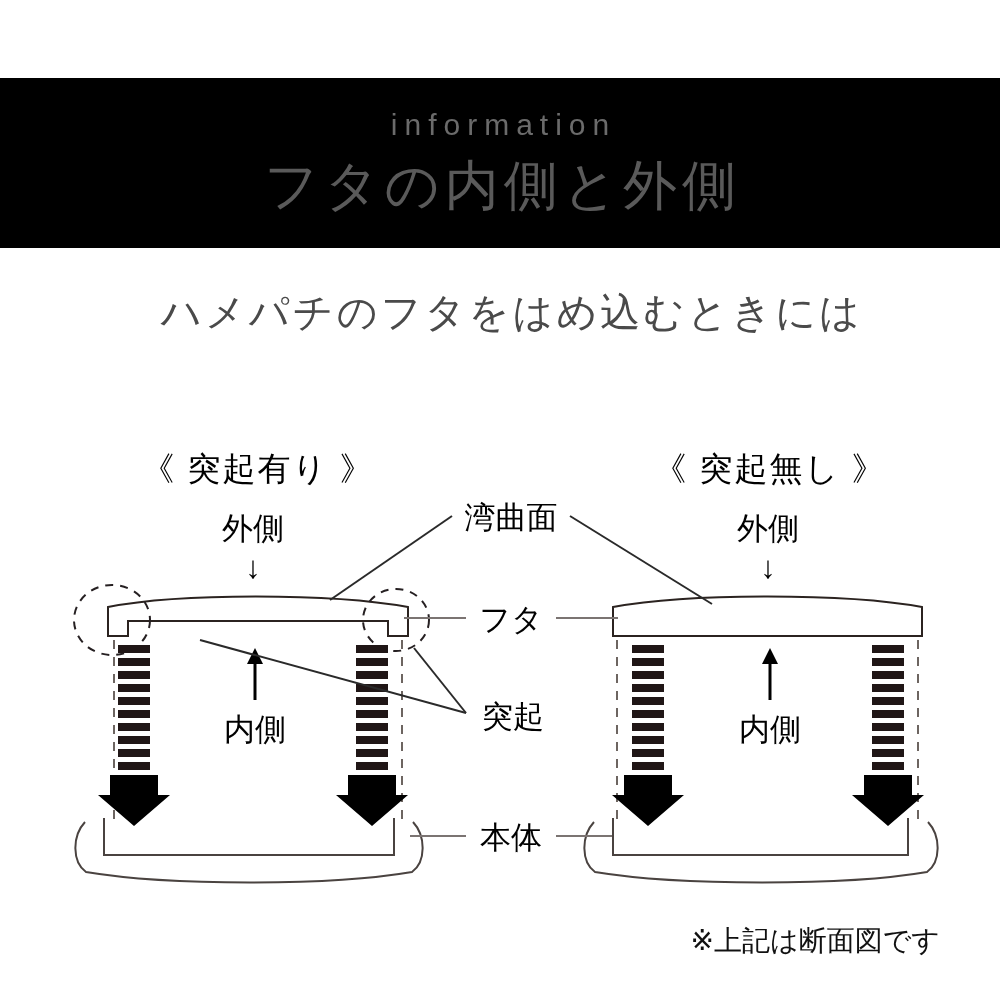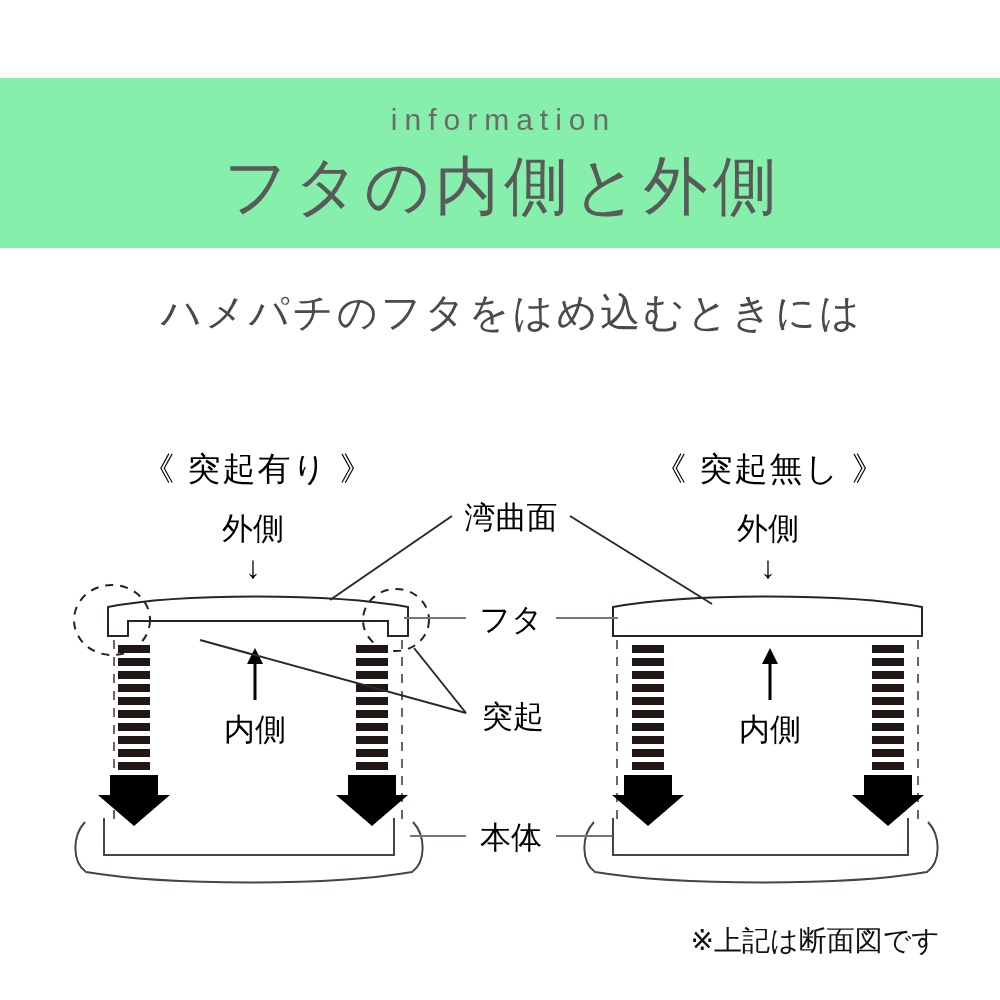--- a/index.html
+++ b/index.html
@@ -22,37 +22,37 @@
     height: 1000px;
   }
 
   
   .header-band {
     position: absolute;
     left: 0;
     top: 78px;
     width: 1000px;
     height: 170px;
-    background: #86efac;
+    background: #000000;
     display: flex;
     flex-direction: column;
     align-items: center;
     justify-content: center;
   }
   .eyebrow {
     font-size: 30px;
     letter-spacing: 7px;
     color: #6b6b6b;
     font-weight: 400;
     line-height: 1;
     margin-bottom: 16px;
     padding-left: 7px;
   }
   .headline {
-    font-size: 64px;
+    font-size: 54px;
     letter-spacing: 5px;
     color: #5a5a5a;
     font-weight: 400;
     line-height: 1.1;
     padding-left: 5px;
   }
 
   
   .lead {
     position: absolute;

